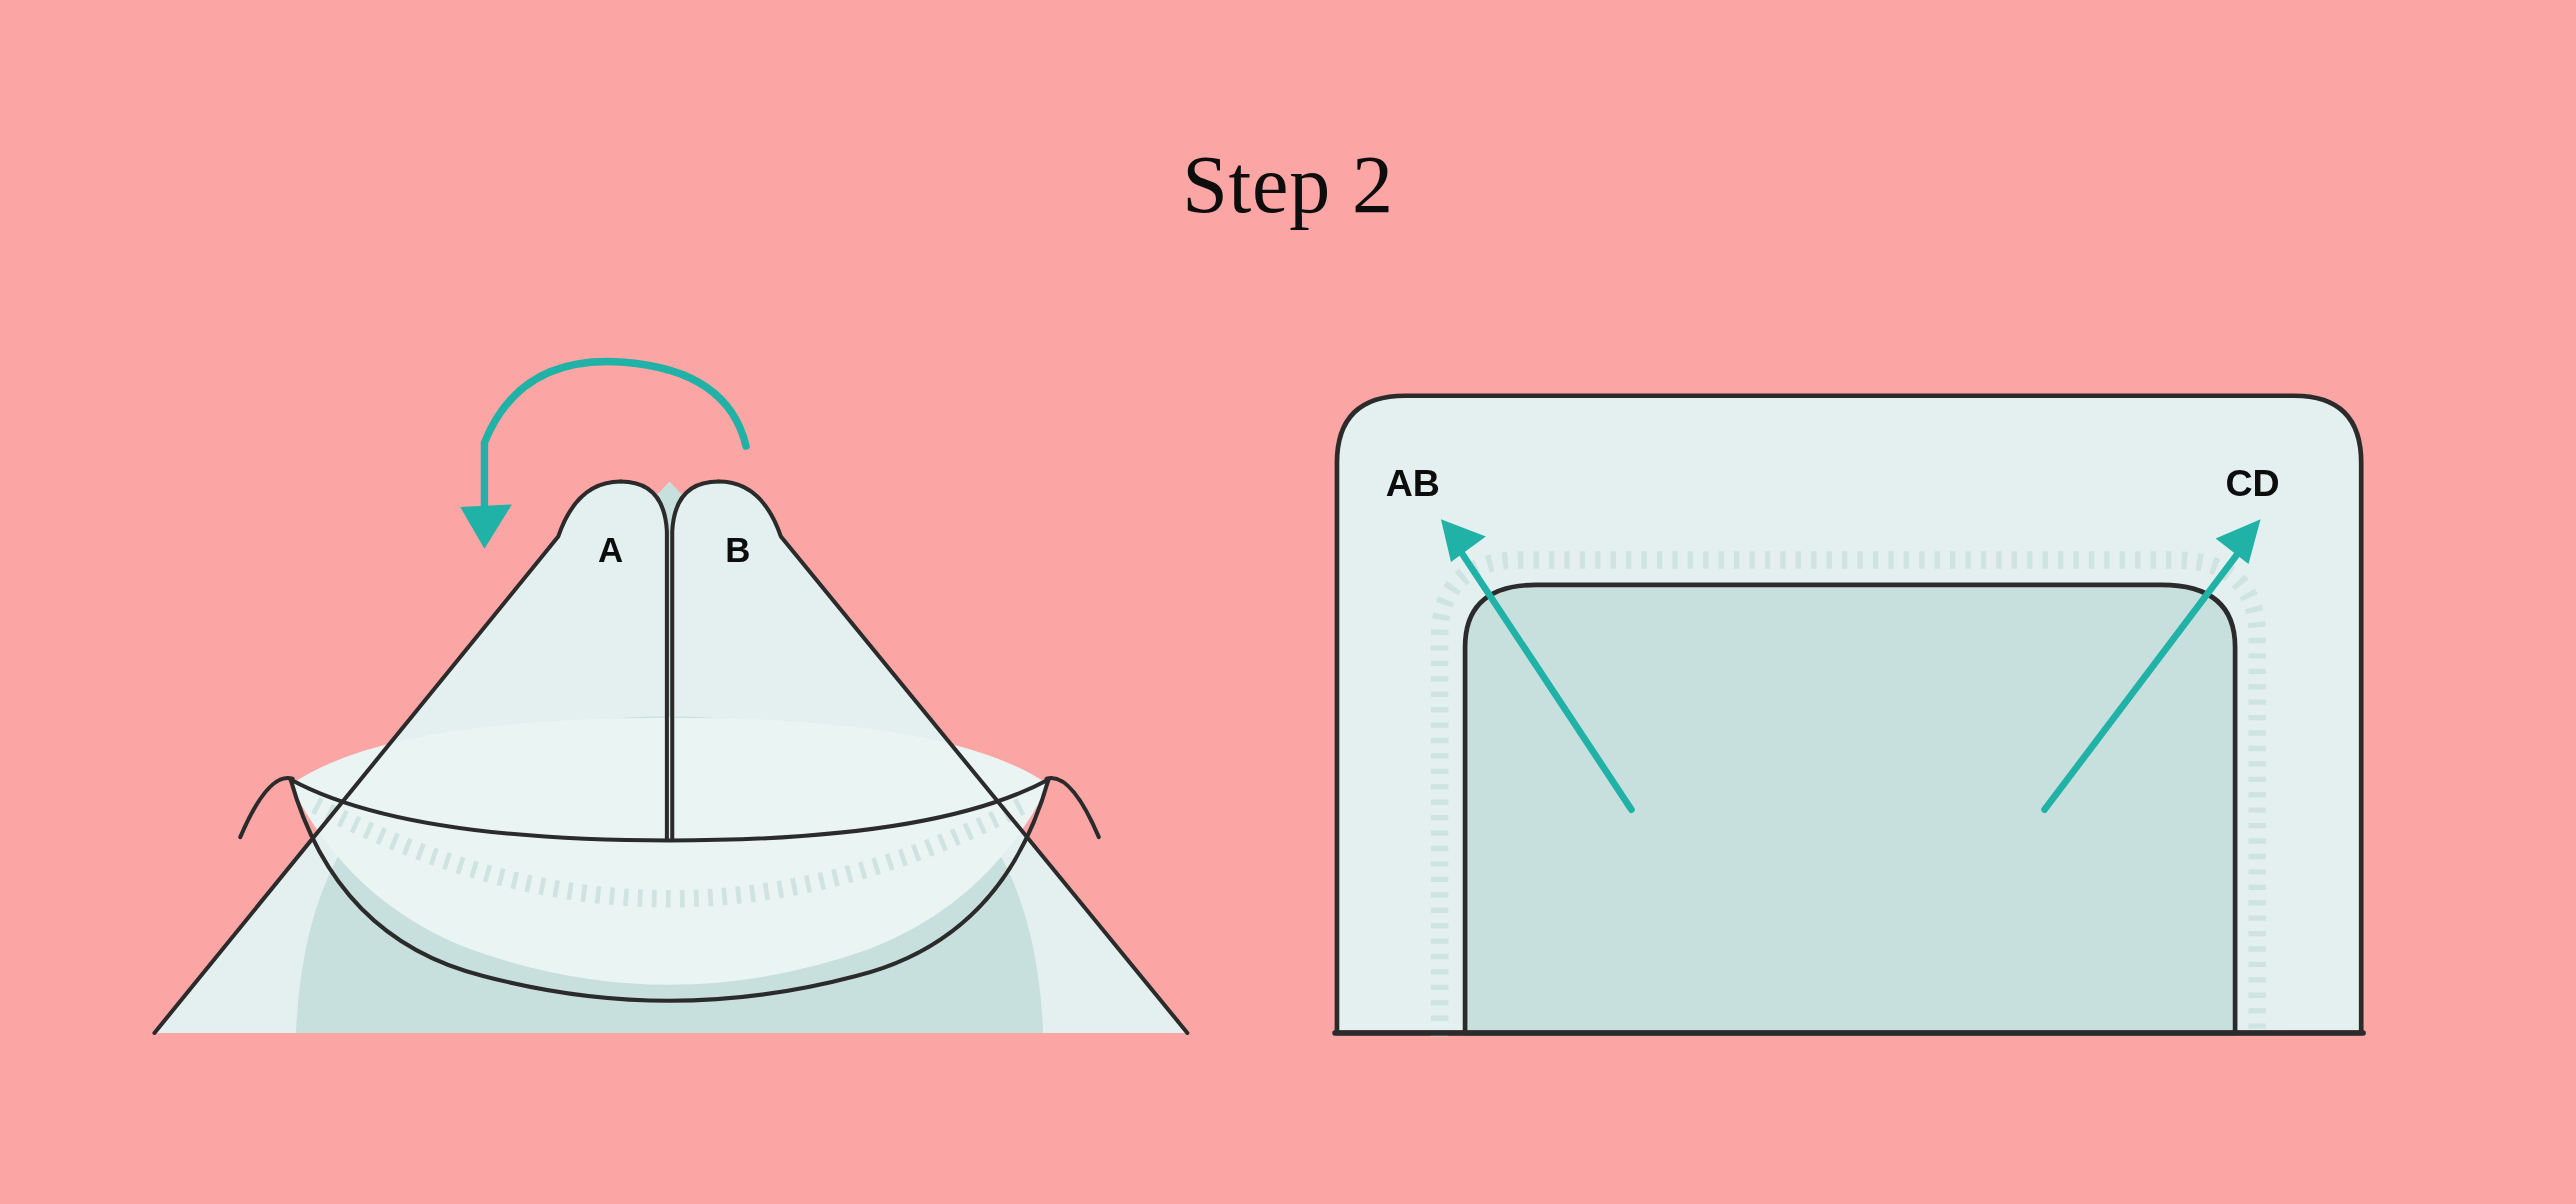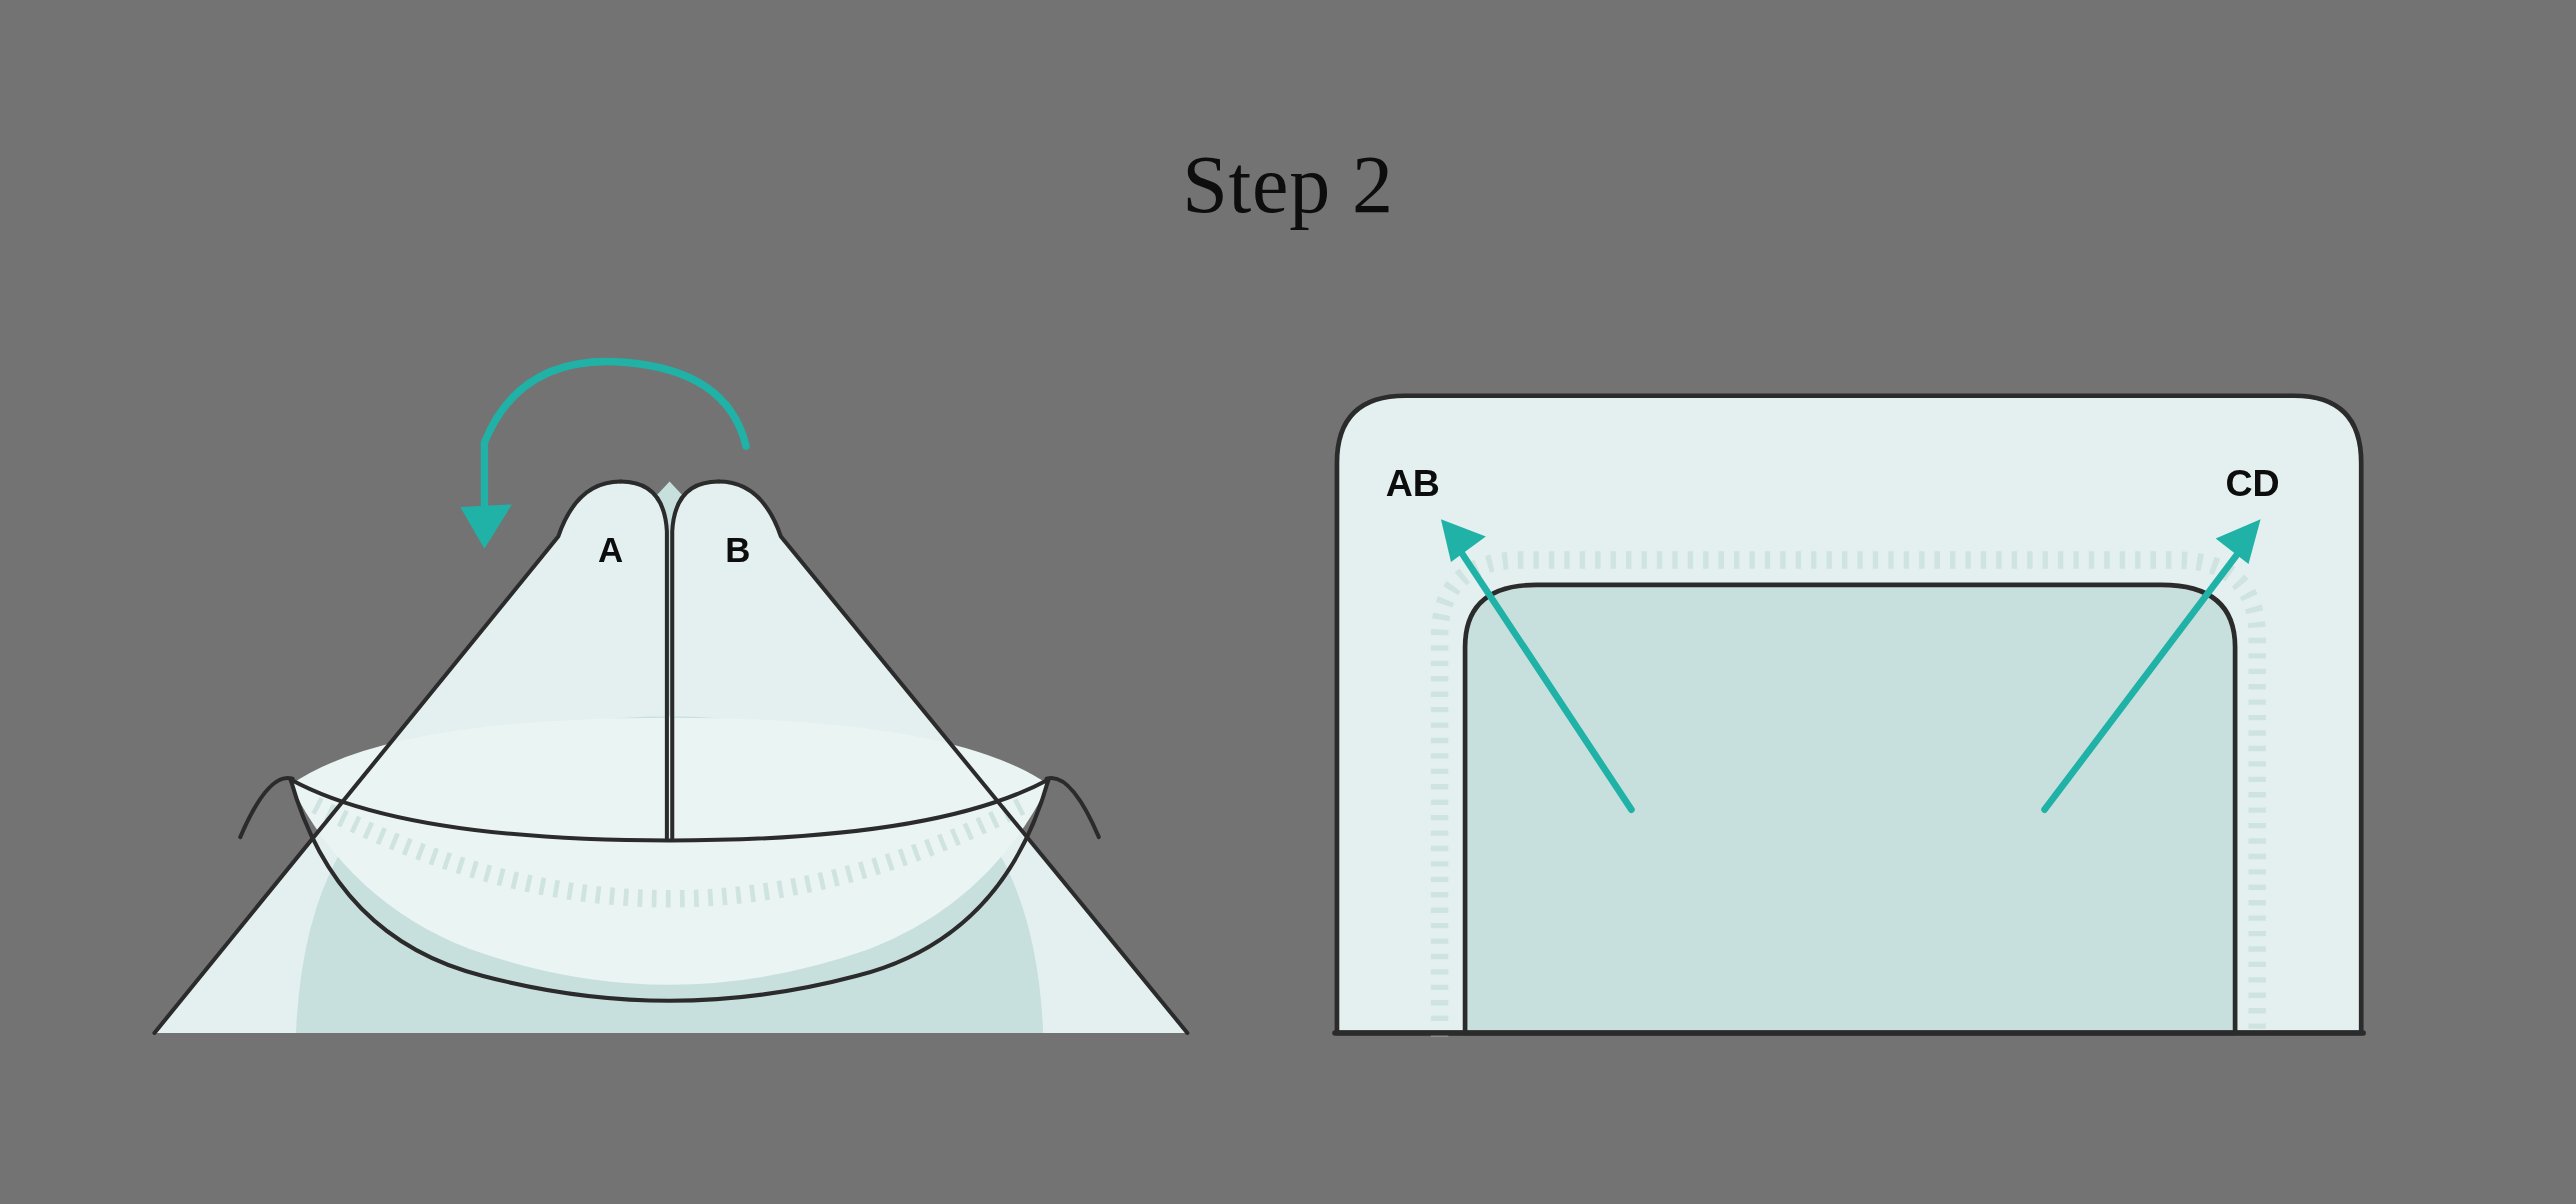--- a/index.html
+++ b/index.html
@@ -10,21 +10,21 @@
     width: 2576px;
     height: 1204px;
     background: #f3f3ee;
     font-family: "Liberation Sans", sans-serif;
     overflow: hidden;
   }
   #stage {
     position: relative;
     width: 2576px;
     height: 1204px;
-    background: #737373;
+    background: #fca5a5;
   }
   #page-title {
     position: absolute;
     left: 0;
     top: 144px;
     width: 2576px;
     text-align: center;
     font-family: "Liberation Serif", serif;
     font-size: 82px;
     font-weight: 400;

